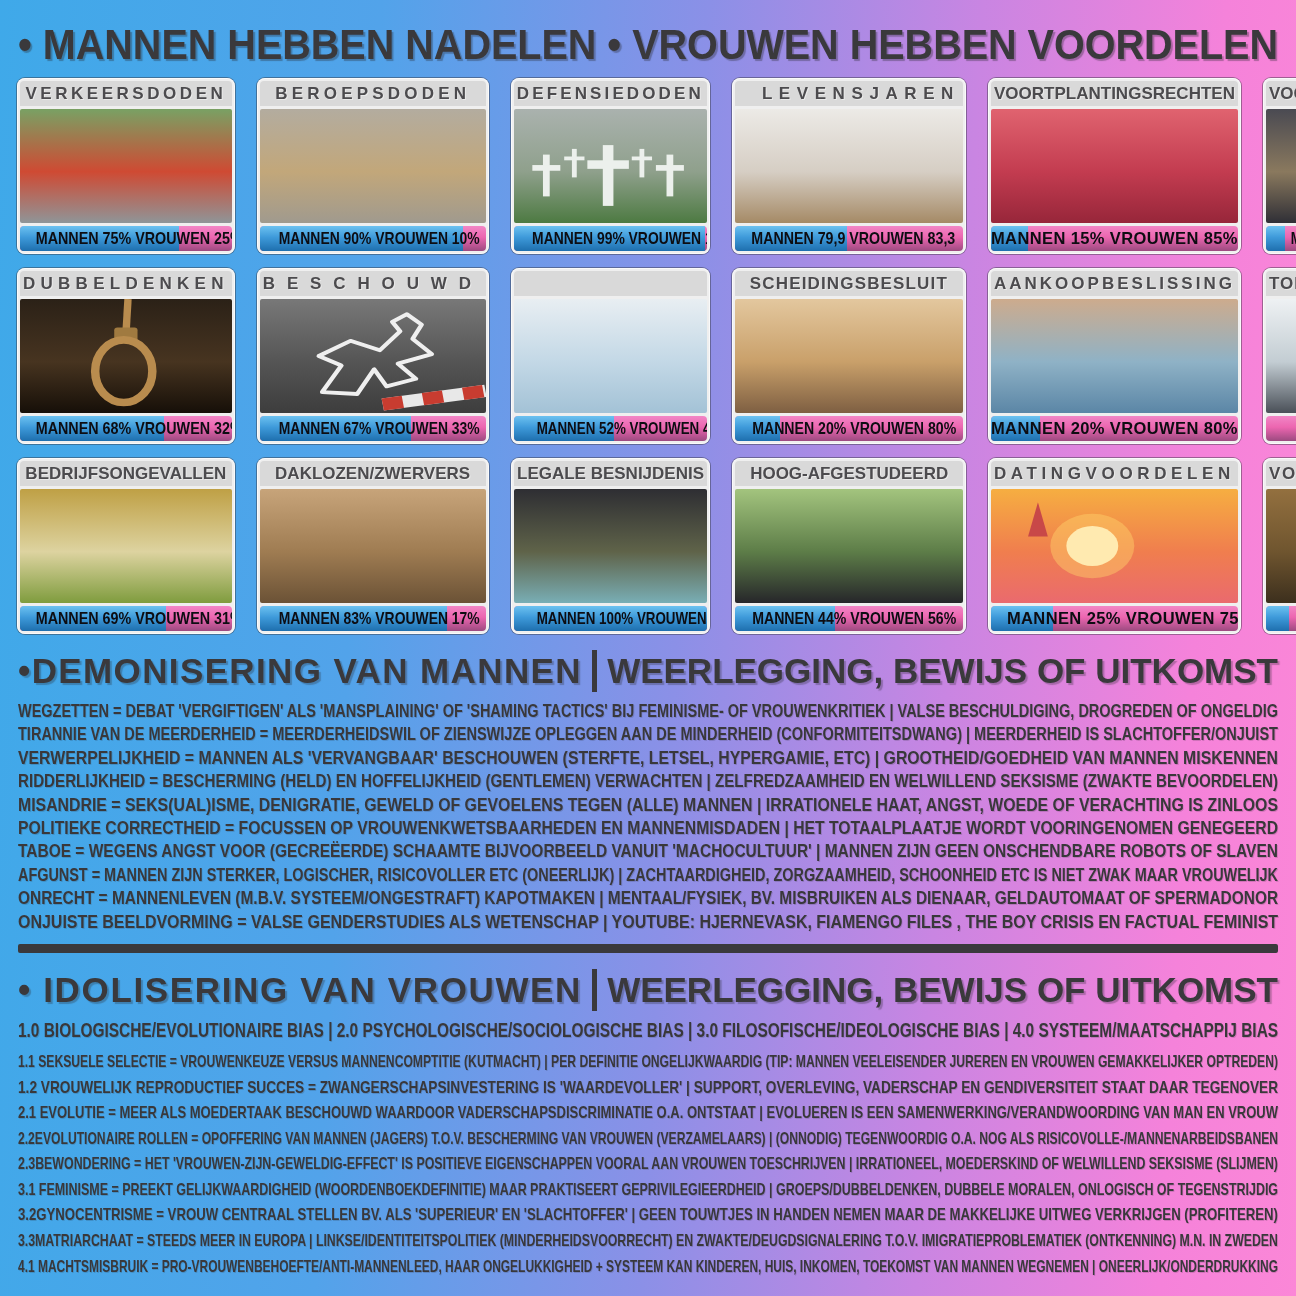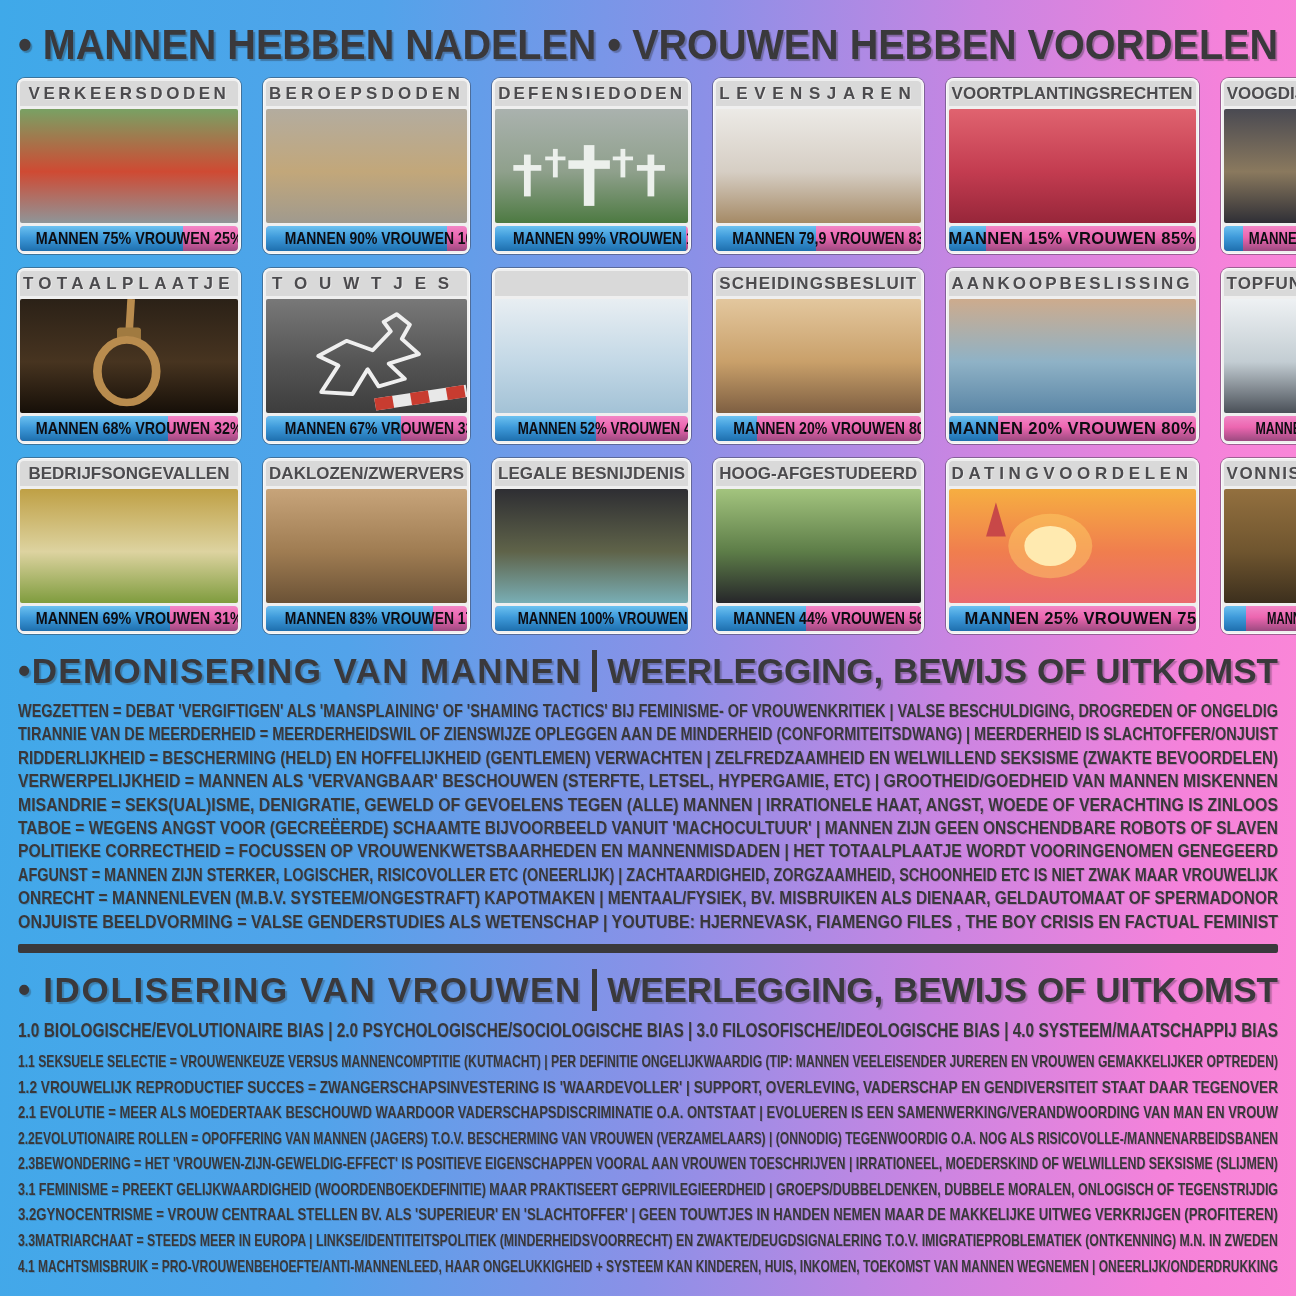--- a/index.html
+++ b/index.html
@@ -81,21 +81,21 @@
               <rect x="122" y="50" width="21" height="4"></rect>
             </g>
           </svg>
         </div>
         <div class="tile-bar">
           <div class="bar-men" style="width: 99%;"></div>
           <div class="bar-text"><span class="fit" style="letter-spacing: 0px; transform: scaleX(0.842);">MANNEN 99% VROUWEN 1%</span></div>
         </div>
       </div>
       <div class="tile">
-        <div class="tile-head"><span class="fit" style="letter-spacing: 6.58px; transform: none;">LEVENSJAREN</span></div>
+        <div class="tile-head"><span class="fit" style="letter-spacing: 6.58px; transform: none; margin-left: 24px;">LEVENSJAREN</span></div>
         <div class="tile-photo" style="background: linear-gradient(rgb(236, 234, 230) 0%, rgb(214, 206, 196) 55%, rgb(165, 138, 102) 100%);"></div>
         <div class="tile-bar">
           <div class="bar-men" style="width: 49%;"></div>
           <div class="bar-text"><span class="fit" style="letter-spacing: 0px; transform: scaleX(0.8624);">MANNEN 79,9 VROUWEN 83,3</span></div>
         </div>
       </div>
       <div class="tile">
         <div class="tile-head"><span class="fit" style="letter-spacing: 0.01px; transform: none;">VOORTPLANTINGSRECHTEN</span></div>
         <div class="tile-photo" style="background: linear-gradient(rgb(224, 99, 111) 0%, rgb(195, 60, 80) 55%, rgb(151, 38, 58) 100%);"></div>
         <div class="tile-bar">
@@ -105,35 +105,35 @@
       </div>
       <div class="tile">
         <div class="tile-head"><span class="fit" style="letter-spacing: 0px; transform: none;">VOOGDIJTOEWIJZING</span></div>
         <div class="tile-photo" style="background: linear-gradient(rgb(74, 74, 82) 0%, rgb(138, 121, 94) 55%, rgb(47, 47, 54) 100%);"></div>
         <div class="tile-bar">
           <div class="bar-men" style="width: 10%;"></div>
           <div class="bar-text"><span class="fit" style="letter-spacing: 0px; transform: scaleX(0.7928);">MANNEN 10% VROUWEN 90%</span></div>
         </div>
       </div>
       <div class="tile">
-        <div class="tile-head"><span class="fit" style="letter-spacing: 5.26px; transform: none;">TOTAALPLAATJE</span></div>
+        <div class="tile-head"><span class="fit" style="letter-spacing: 5.26px; transform: none;">DUBBELDENKEN</span></div>
         <div class="tile-photo" style="background: linear-gradient(rgb(43, 33, 23) 0%, rgb(71, 52, 32) 55%, rgb(22, 15, 8) 100%);">
           <svg viewBox="0 0 200 120" preserveAspectRatio="none">
             <line x1="102" y1="0" x2="100" y2="38" stroke="#b98c4e" stroke-width="7"></line>
             <rect x="89" y="30" width="22" height="16" fill="#a07a40" rx="3"></rect>
             <ellipse cx="98" cy="76" rx="27" ry="33" fill="none" stroke="#b98c4e" stroke-width="8"></ellipse>
           </svg>
         </div>
         <div class="tile-bar">
           <div class="bar-men" style="width: 68%;"></div>
           <div class="bar-text"><span class="fit" style="letter-spacing: 0px; transform: scaleX(0.8683);">MANNEN 68% VROUWEN 32%</span></div>
         </div>
       </div>
       <div class="tile">
-        <div class="tile-head"><span class="fit" style="letter-spacing: 11.86px; transform: none;">TOUWTJES</span></div>
+        <div class="tile-head"><span class="fit" style="letter-spacing: 11.86px; transform: none;">BESCHOUWD</span></div>
         <div class="tile-photo" style="background: linear-gradient(rgb(120, 120, 120) 0%, rgb(85, 85, 85) 55%, rgb(61, 61, 61) 100%);">
           <svg viewBox="0 0 200 120" preserveAspectRatio="none">
             <path d="M55 98 L72 70 L52 60 L80 44 L106 54 L124 34 L117 24 L130 16 L143 27 L135 42 L152 58 L122 68 L138 84 L112 92 L101 74 L86 100 Z" fill="none" stroke="#efefef" stroke-width="4" stroke-linejoin="round"></path>
             <g transform="rotate(-9 150 104)">
               <rect x="108" y="98" width="92" height="13" fill="#e8e8e8"></rect>
               <rect x="108" y="98" width="18" height="13" fill="#c83c30"></rect>
               <rect x="144" y="98" width="18" height="13" fill="#c83c30"></rect>
               <rect x="180" y="98" width="18" height="13" fill="#c83c30"></rect>
             </g>
           </svg>
@@ -233,25 +233,25 @@
 
   <section class="sec1">
     <div class="sec-heading">
       <span class="h-left"><span class="fit" style="letter-spacing: 1.38px; transform: none;">•DEMONISERING VAN MANNEN</span></span>
       <span class="h-divider"></span>
       <span class="h-right"><span class="fit" style="letter-spacing: 0px; transform: none;">WEERLEGGING, BEWIJS OF UITKOMST</span></span>
     </div>
     <div class="lines">
         <div class="line"><span class="fit" style="letter-spacing: 0px; transform: scaleX(0.8278);">WEGZETTEN = DEBAT 'VERGIFTIGEN' ALS 'MANSPLAINING' OF 'SHAMING TACTICS' BIJ FEMINISME- OF VROUWENKRITIEK | VALSE BESCHULDIGING, DROGREDEN OF ONGELDIG</span></div>
         <div class="line"><span class="fit" style="letter-spacing: 0px; transform: scaleX(0.8297);">TIRANNIE VAN DE MEERDERHEID = MEERDERHEIDSWIL OF ZIENSWIJZE OPLEGGEN AAN DE MINDERHEID (CONFORMITEITSDWANG) | MEERDERHEID IS SLACHTOFFER/ONJUIST</span></div>
+        <div class="line"><span class="fit" style="letter-spacing: 0px; transform: scaleX(0.9043);">VERWERPELIJKHEID = MANNEN ALS 'VERVANGBAAR' BESCHOUWEN (STERFTE, LETSEL, HYPERGAMIE, ETC) | GROOTHEID/GOEDHEID VAN MANNEN MISKENNEN</span></div>
         <div class="line"><span class="fit" style="letter-spacing: 0px; transform: scaleX(0.8656);">RIDDERLIJKHEID = BESCHERMING (HELD) EN HOFFELIJKHEID (GENTLEMEN) VERWACHTEN | ZELFREDZAAMHEID EN WELWILLEND SEKSISME (ZWAKTE BEVOORDELEN)</span></div>
-        <div class="line"><span class="fit" style="letter-spacing: 0px; transform: scaleX(0.9043);">VERWERPELIJKHEID = MANNEN ALS 'VERVANGBAAR' BESCHOUWEN (STERFTE, LETSEL, HYPERGAMIE, ETC) | GROOTHEID/GOEDHEID VAN MANNEN MISKENNEN</span></div>
         <div class="line"><span class="fit" style="letter-spacing: 0px; transform: scaleX(0.9057);">MISANDRIE = SEKS(UAL)ISME, DENIGRATIE, GEWELD OF GEVOELENS TEGEN (ALLE) MANNEN | IRRATIONELE HAAT, ANGST, WOEDE OF VERACHTING IS ZINLOOS</span></div>
+        <div class="line"><span class="fit" style="letter-spacing: 0px; transform: scaleX(0.8986);">POLITIEKE CORRECTHEID = FOCUSSEN OP VROUWENKWETSBAARHEDEN EN MANNENMISDADEN | HET TOTAALPLAATJE WORDT VOORINGENOMEN GENEGEERD</span></div>
         <div class="line"><span class="fit" style="letter-spacing: 0px; transform: scaleX(0.8851);">TABOE = WEGENS ANGST VOOR (GECREËERDE) SCHAAMTE BIJVOORBEELD VANUIT 'MACHOCULTUUR' | MANNEN ZIJN GEEN ONSCHENDBARE ROBOTS OF SLAVEN</span></div>
-        <div class="line"><span class="fit" style="letter-spacing: 0px; transform: scaleX(0.8986);">POLITIEKE CORRECTHEID = FOCUSSEN OP VROUWENKWETSBAARHEDEN EN MANNENMISDADEN | HET TOTAALPLAATJE WORDT VOORINGENOMEN GENEGEERD</span></div>
         <div class="line"><span class="fit" style="letter-spacing: 0px; transform: scaleX(0.8238);">AFGUNST = MANNEN ZIJN STERKER, LOGISCHER, RISICOVOLLER ETC (ONEERLIJK) | ZACHTAARDIGHEID, ZORGZAAMHEID, SCHOONHEID ETC IS NIET ZWAK MAAR VROUWELIJK</span></div>
         <div class="line"><span class="fit" style="letter-spacing: 0px; transform: scaleX(0.8819);">ONRECHT = MANNENLEVEN (M.B.V. SYSTEEM/ONGESTRAFT) KAPOTMAKEN | MENTAAL/FYSIEK, BV. MISBRUIKEN ALS DIENAAR, GELDAUTOMAAT OF SPERMADONOR</span></div>
         <div class="line"><span class="fit" style="letter-spacing: 0px; transform: scaleX(0.9127);">ONJUISTE BEELDVORMING = VALSE GENDERSTUDIES ALS WETENSCHAP | YOUTUBE: HJERNEVASK, FIAMENGO FILES , THE BOY CRISIS EN FACTUAL FEMINIST</span></div>
       </div>
   </section>
 
   <div class="section-divider"></div>
 
   <section class="sec2">
     <div class="sec-heading">

